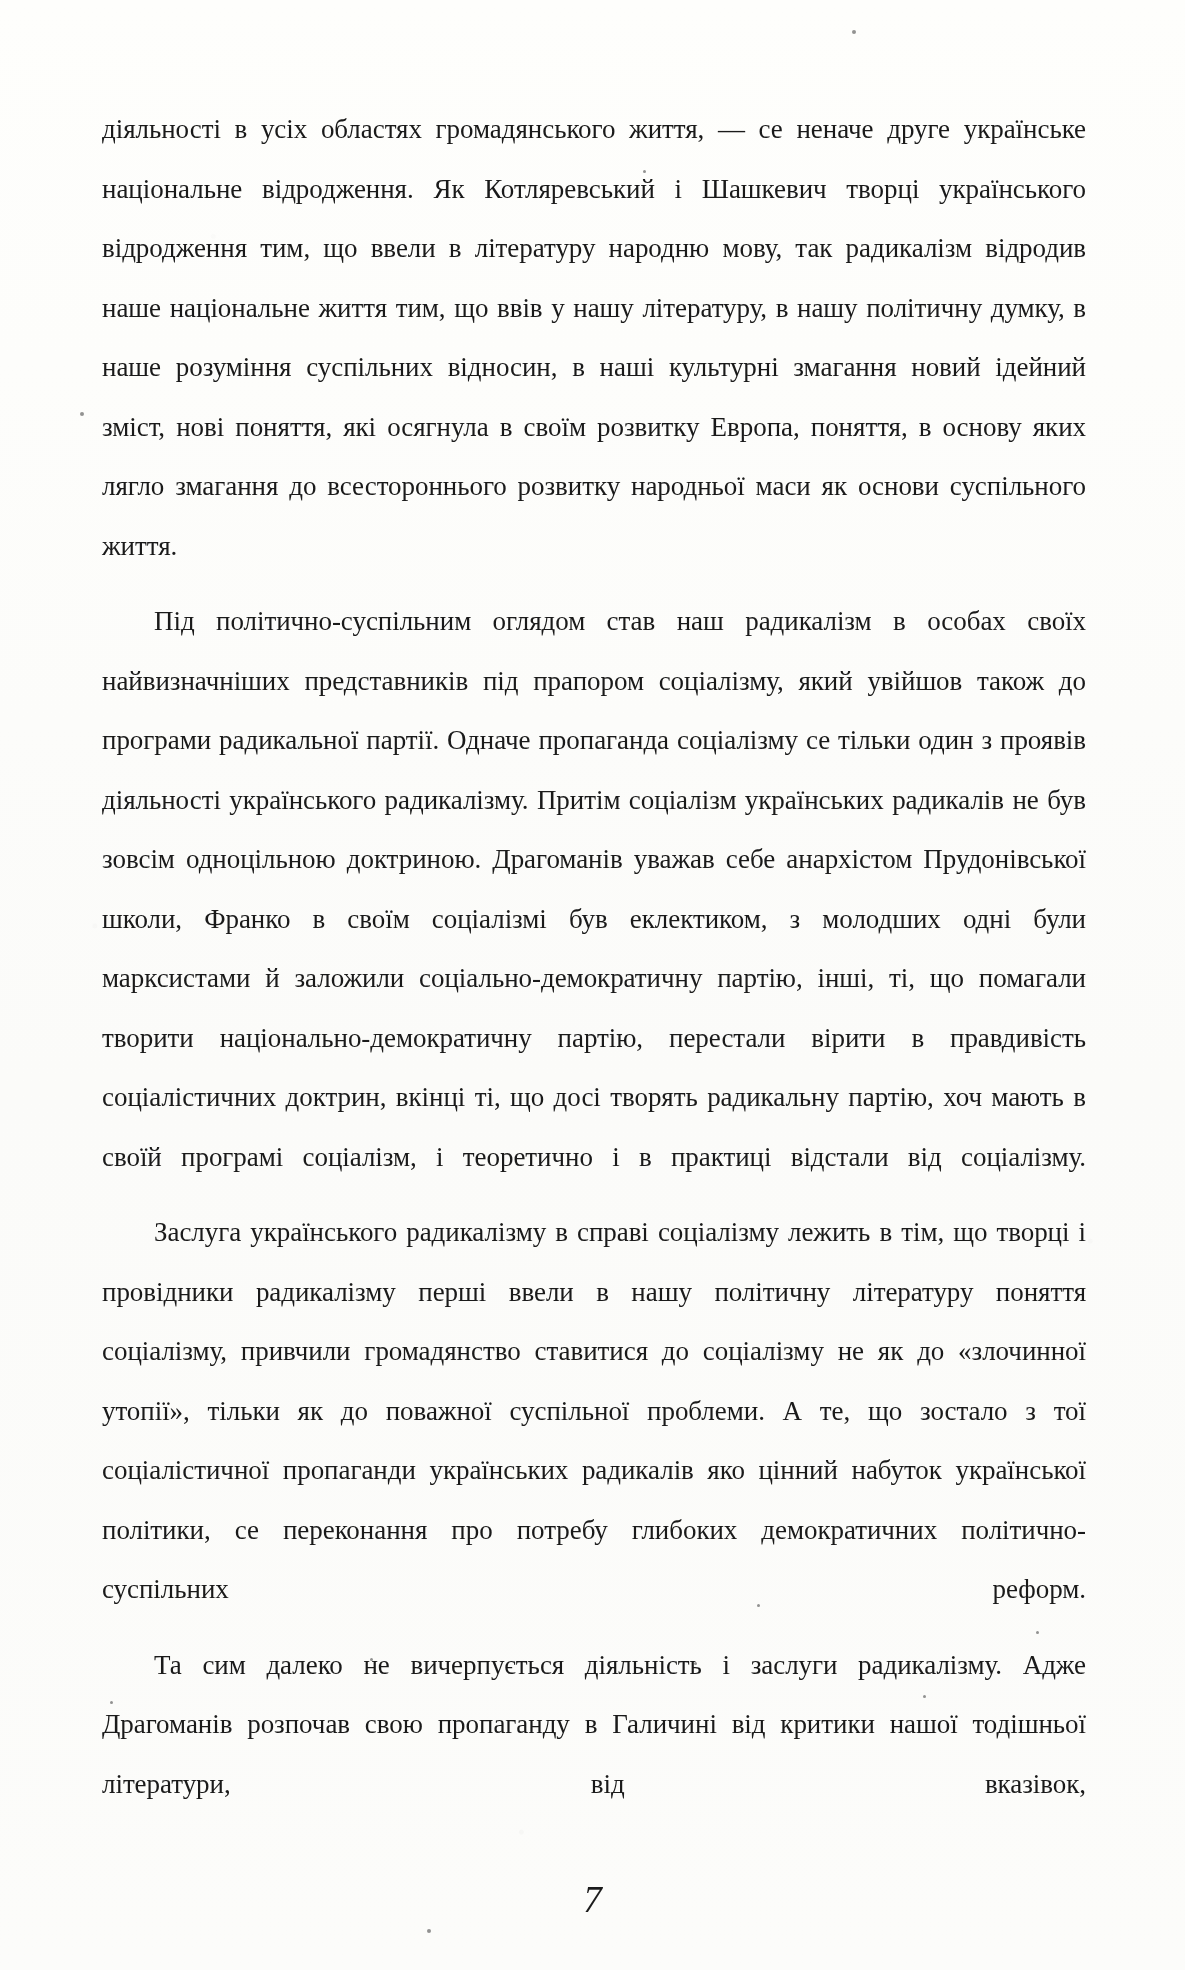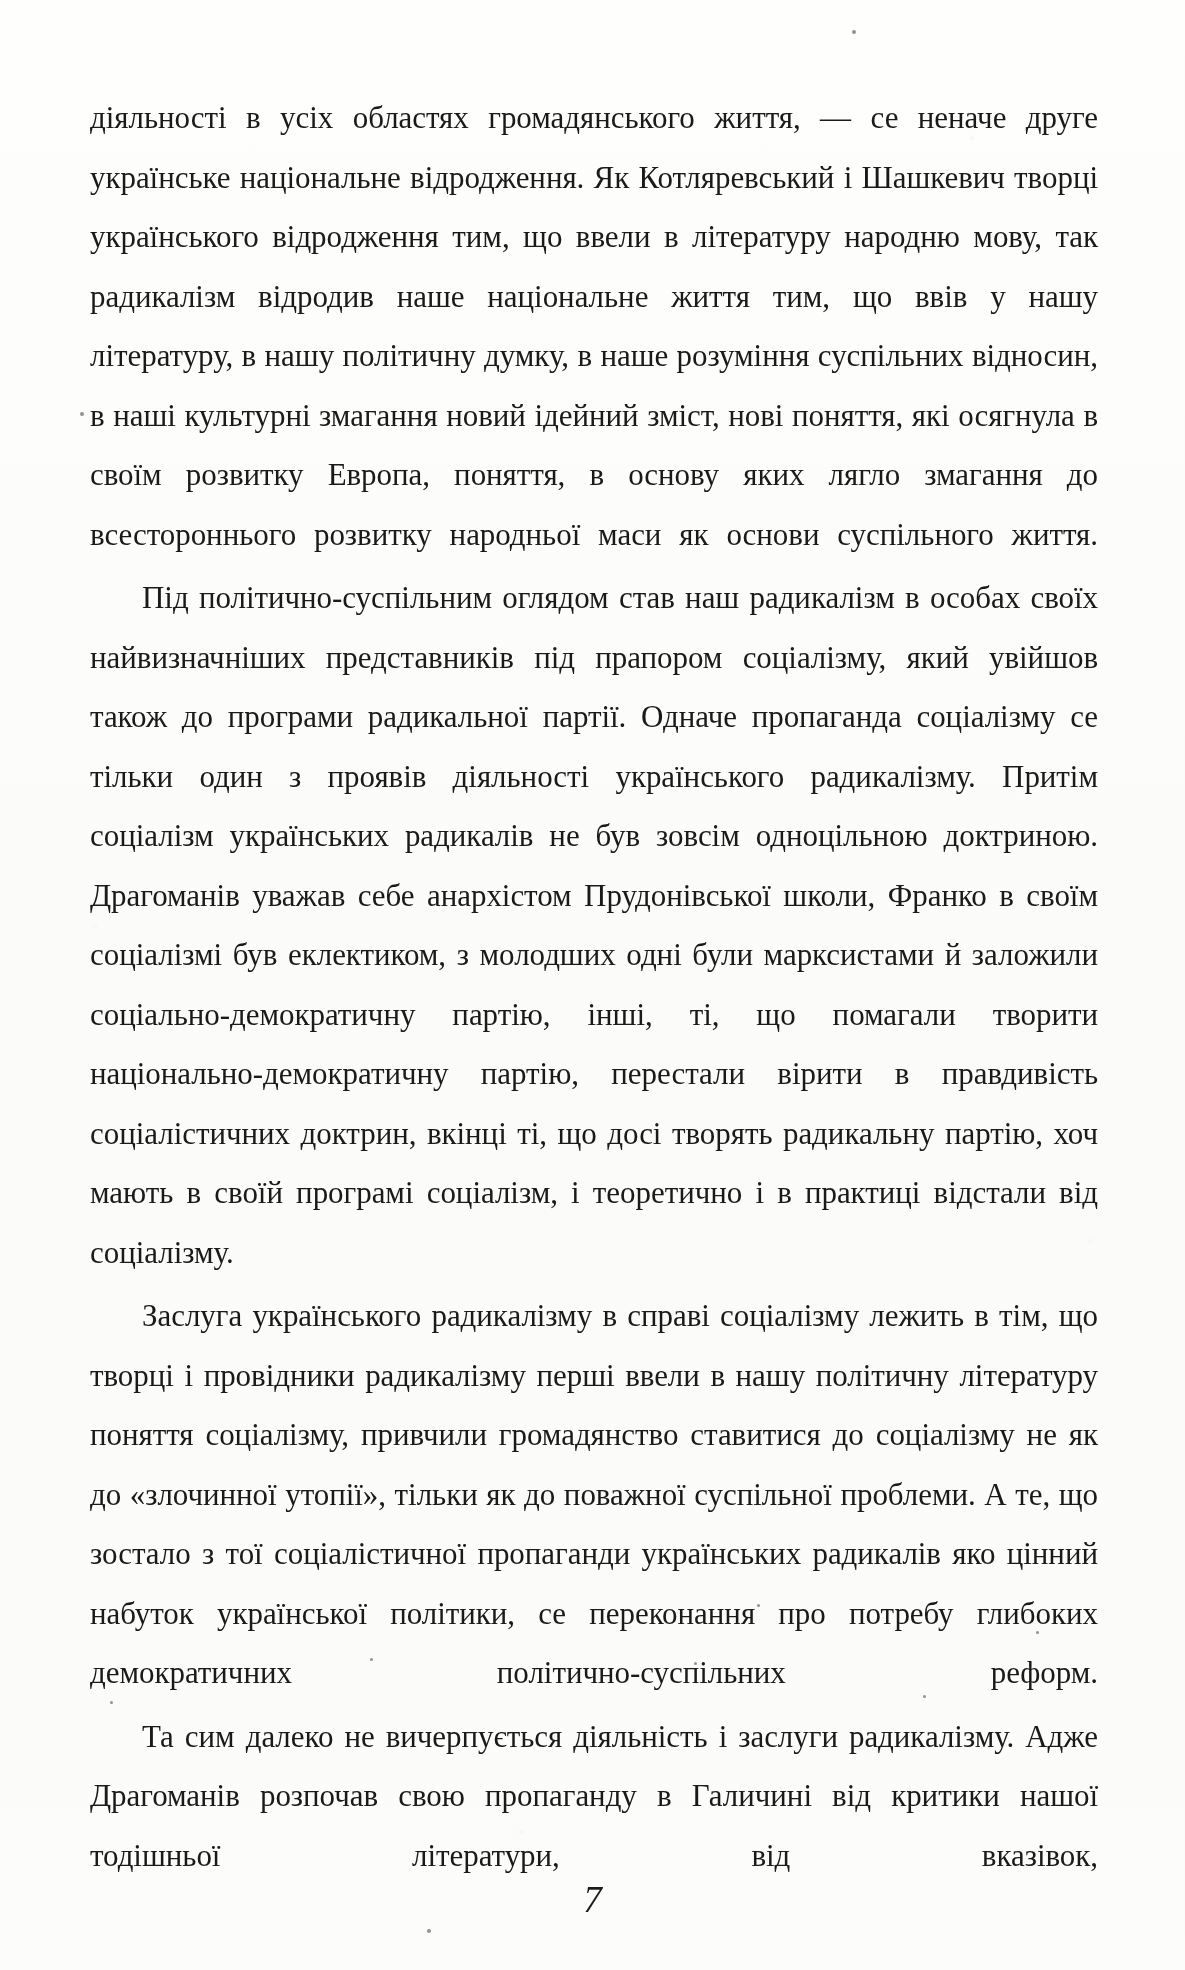--- a/index.html
+++ b/index.html
@@ -39,24 +39,24 @@
   }
 
   .text-block {
     position: absolute;
     left: 86px;
     top: 84px;
     width: 1016px;
   }
 
   p.para {
-    margin: 4px;
+    margin: 16px;
     text-align: justify;
     text-align-last: left;
-    font-size: 31px;
+    font-size: 27px;
     line-height: 59.5px;
     letter-spacing: -0.05px;
     word-spacing: 0.5px;
     text-indent: 0;
     -webkit-font-smoothing: none;
   }
 
   p.para.indent {
     text-indent: 52px;
   }

